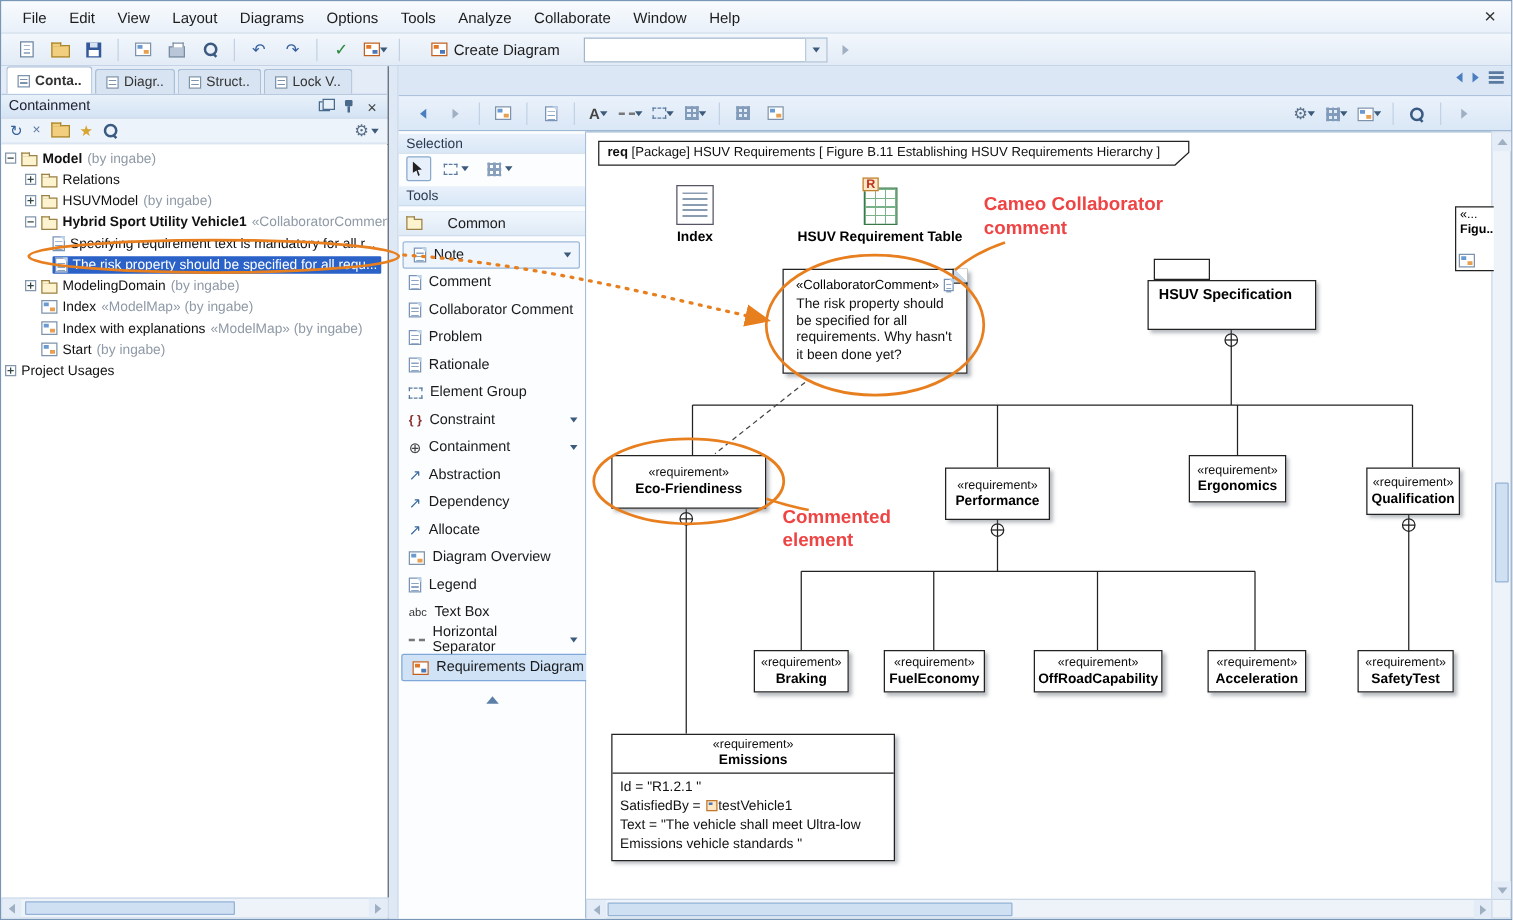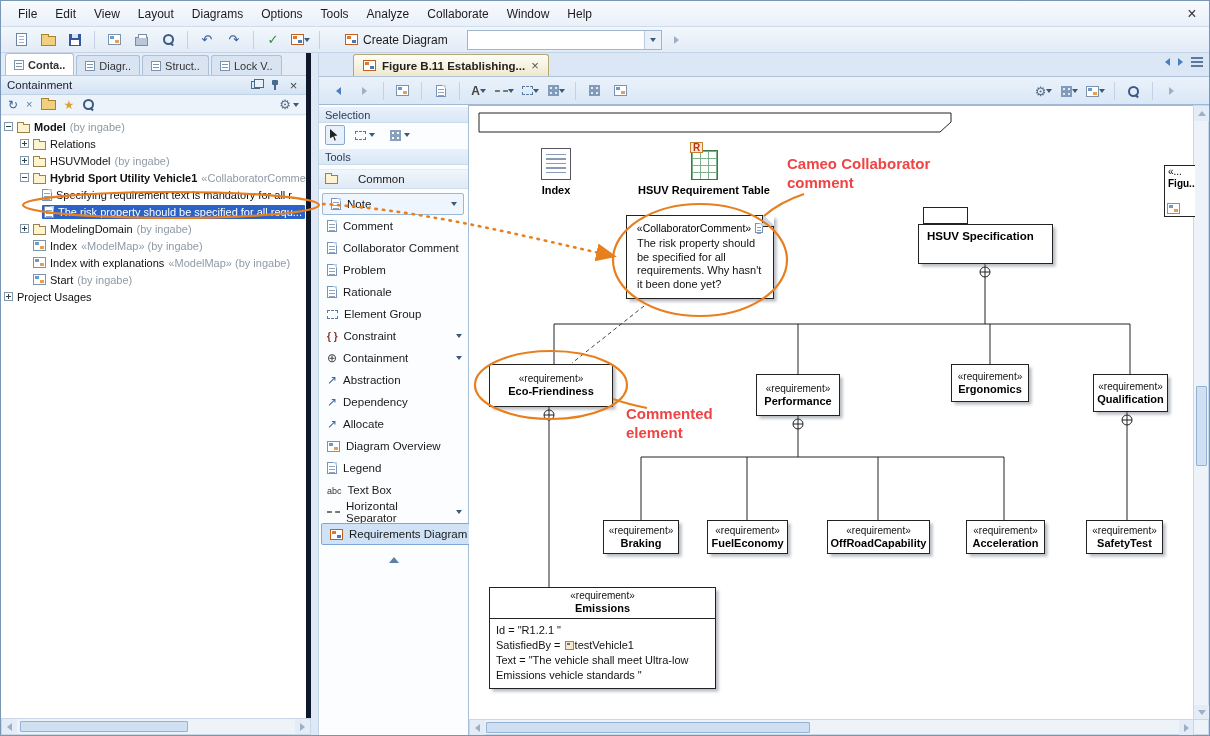--- a/index.html
+++ b/index.html
@@ -49,21 +49,21 @@
   .i-note-s::before{content:"";position:absolute;left:1px;top:3px;right:1px;height:7px;background:repeating-linear-gradient(#8aa4c4 0 1px,transparent 1px 3px);}
   .i-note-s::after{content:"";position:absolute;top:-1px;right:-1px;width:0;height:0;border-top:4px solid #bcd2ea;border-left:4px solid transparent;}
   .tri-d{width:0;height:0;border-left:3.5px solid transparent;border-right:3.5px solid transparent;border-top:4px solid #3c5a7a;flex:none;}
   .tri-u{width:0;height:0;border-left:5px solid transparent;border-right:5px solid transparent;border-bottom:6px solid #5b7fa6;}
   .tri-r{width:0;height:0;border-top:4px solid transparent;border-bottom:4px solid transparent;border-left:5px solid #4a7ec0;}
   .tri-l{width:0;height:0;border-top:4px solid transparent;border-bottom:4px solid transparent;border-right:5px solid #4a7ec0;}
   .tri-r.gray{border-left-color:#9fb0c2;}
   .tri-l.gray{border-right-color:#9fb0c2;}
 
   
-  .left-panel{position:absolute;left:0;top:52px;width:310px;bottom:0;background:#f0f5fb;border-right:5px solid #0f172a;}
+  .left-panel{position:absolute;left:0;top:52px;width:310px;bottom:0;background:#f0f5fb;border-right:1px solid #0f172a;}
   .panel-tabs{position:absolute;left:0;top:0;width:100%;height:23px;display:flex;align-items:flex-end;padding-left:4px;gap:2px;background:#e3ecf7;border-bottom:1px solid #b6c9de;}
   .ptab{display:flex;align-items:center;gap:4px;height:20px;padding:0 8px;font-size:11px;color:#333;background:#d8e4f2;border:1px solid #aabfd8;border-bottom:0;border-radius:3px 3px 0 0;}
   .ptab.active{background:#fff;height:22px;font-weight:bold;}
   .ptab .sq{width:10px;height:10px;background:#fff;border:1px solid #7d93ab;position:relative;}
   .ptab .sq::before{content:"";position:absolute;left:1px;top:2px;right:1px;height:5px;background:repeating-linear-gradient(#7d93ab 0 1px,transparent 1px 3px);}
   .panel-header{position:absolute;left:0;top:23px;width:100%;height:19px;background:linear-gradient(#e8f1fa,#d4e3f4);border-bottom:1px solid #c0d2e6;display:flex;align-items:center;padding:0 6px;font-size:11.5px;color:#223;}
   .ph-icons{margin-left:auto;display:flex;gap:6px;align-items:center;}
   .ph-ic{width:13px;height:13px;display:flex;align-items:center;justify-content:center;color:#4a6a8c;font-size:11px;}
   .i-float{width:9px;height:8px;border:1px solid #4a6a8c;position:relative;}
   .i-float::before{content:"";position:absolute;left:2px;top:-3px;width:8px;height:7px;border:1px solid #4a6a8c;background:#e8f1fa;}
@@ -360,25 +360,20 @@
           <span class="tri-r gray"></span>
         </span>
     </div>
   </div>
 
   <div class="vsplit"></div>
 
   <div class="main">
 
     <div class="doc-tabbar">
-      <span class="dtab">
-        <span class="i-reqd"></span>
-        <span>Figure B.11 Establishing...</span>
-        <span class="dtab-close"></span>
-      </span>
       <span class="dt-right">
         <span class="tri-l"></span>
         <span class="tri-r"></span>
         <span class="i-list"></span>
       </span>
     </div>
 
     <div class="dgm-toolbar">
       <span class="dbtn">
           <span class="tri-l"></span>
@@ -573,20 +568,23 @@
             <line x1="329" y1="313" x2="329" y2="323"></line>
           <circle cx="80" cy="309" r="5"></circle>
             <line x1="75" y1="309" x2="85" y2="309"></line>
             <line x1="80" y1="304" x2="80" y2="314"></line>
           <circle cx="658" cy="314" r="5"></circle>
             <line x1="653" y1="314" x2="663" y2="314"></line>
             <line x1="658" y1="309" x2="658" y2="319"></line>
         </g>
       </svg>
 
+      <div class="frame-text">
+        <b>req</b>&nbsp;<span>[Package] HSUV Requirements [ Figure B.11 Establishing HSUV Requirements Hierarchy ]</span>
+      </div>
 
       <div class="bigdoc" style="left:72px;top:42px;"></div>
       <div class="elem-label" style="left:47px;top:78px;width:80px;">Index</div>
 
       <div class="bigtable" style="left:222px;top:44px;">
           <span class="r-badge">R</span>
         </div>
       <div class="elem-label" style="left:150px;top:78px;width:170px;">HSUV Requirement Table</div>
 
       <div class="ann-label" style="left:318px;top:48px;width:160px;">Cameo Collaborator comment</div>

